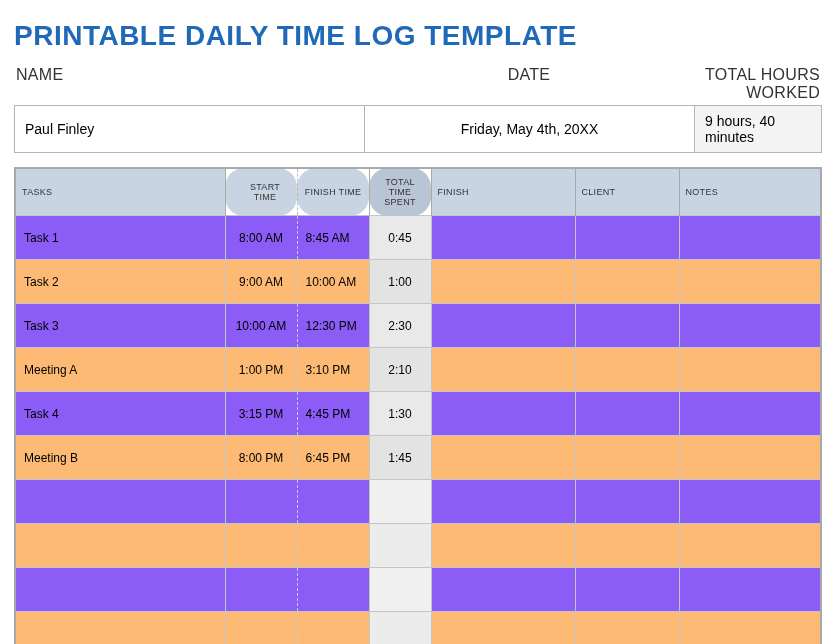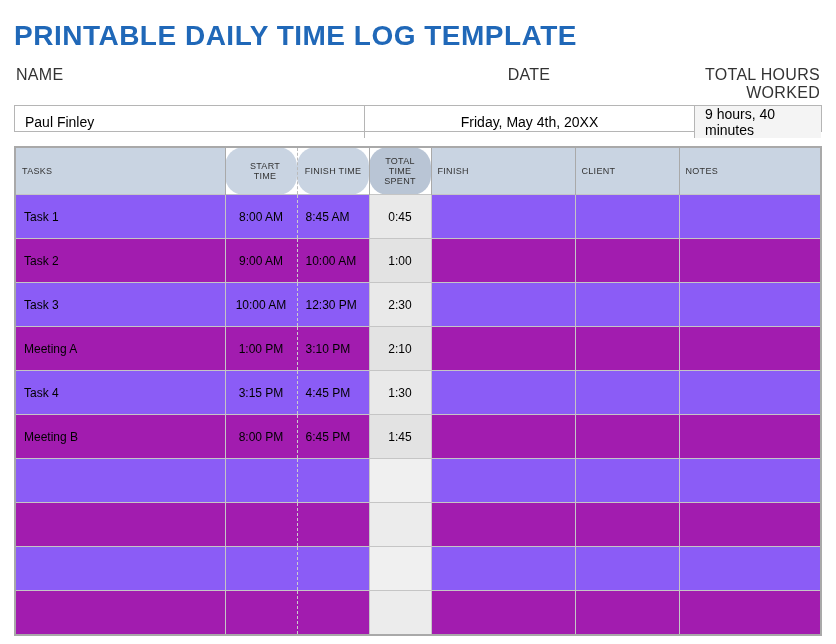--- a/index.html
+++ b/index.html
@@ -24,21 +24,21 @@
       color: #333;
       margin-bottom: 3px;
     }
     .meta-labels .lbl-name { text-align: left; padding-left: 2px; }
     .meta-labels .lbl-date { text-align: center; }
     .meta-labels .lbl-total { text-align: right; padding-right: 2px; }
     .meta-row {
       display: grid;
       grid-template-columns: 350px 330px 1fr;
       border: 1px solid #b5b5b5;
-      height: 27px;
+      height: 48px;
       margin-bottom: 14px;
     }
     .meta-row > div {
       display: flex;
       align-items: center;
       font-size: 14px;
       padding: 0 10px;
     }
     .meta-row .name-cell { border-right: 1px solid #b5b5b5; }
     .meta-row .date-cell { border-right: 1px solid #b5b5b5; justify-content: center; }
@@ -70,21 +70,21 @@
     .log-table td {
       border-top: 1px solid #c5c5c5;
       border-right: 1px solid #c5c5c5;
       font-size: 12px;
       padding: 0 8px;
       height: 44px;
       vertical-align: middle;
     }
     .log-table td:last-child { border-right: none; }
     .log-table tr.odd td { background: #8b5cf6; }
-    .log-table tr.even td { background: #a21caf; }
+    .log-table tr.even td { background: #fdba74; }
     .log-table td.col-task { text-align: left; }
     .log-table td.col-start { text-align: center; border-right: 1px dashed #ccc; }
     .log-table td.col-finish { }
     .log-table td.col-total { text-align: center; background: #e9e9e9 !important; padding-left: 8px; }
     .log-table tr.even td.col-total { background: #e3e3e3 !important; }
     .log-table tr.empty td.col-total { background: inherit; }
     .log-table tr.odd.empty td.col-total { background: #f0f0f0 !important; }
     .log-table tr.even.empty td.col-total { background: #ececec !important; }
 
     col.c-task { width: 210px; }

